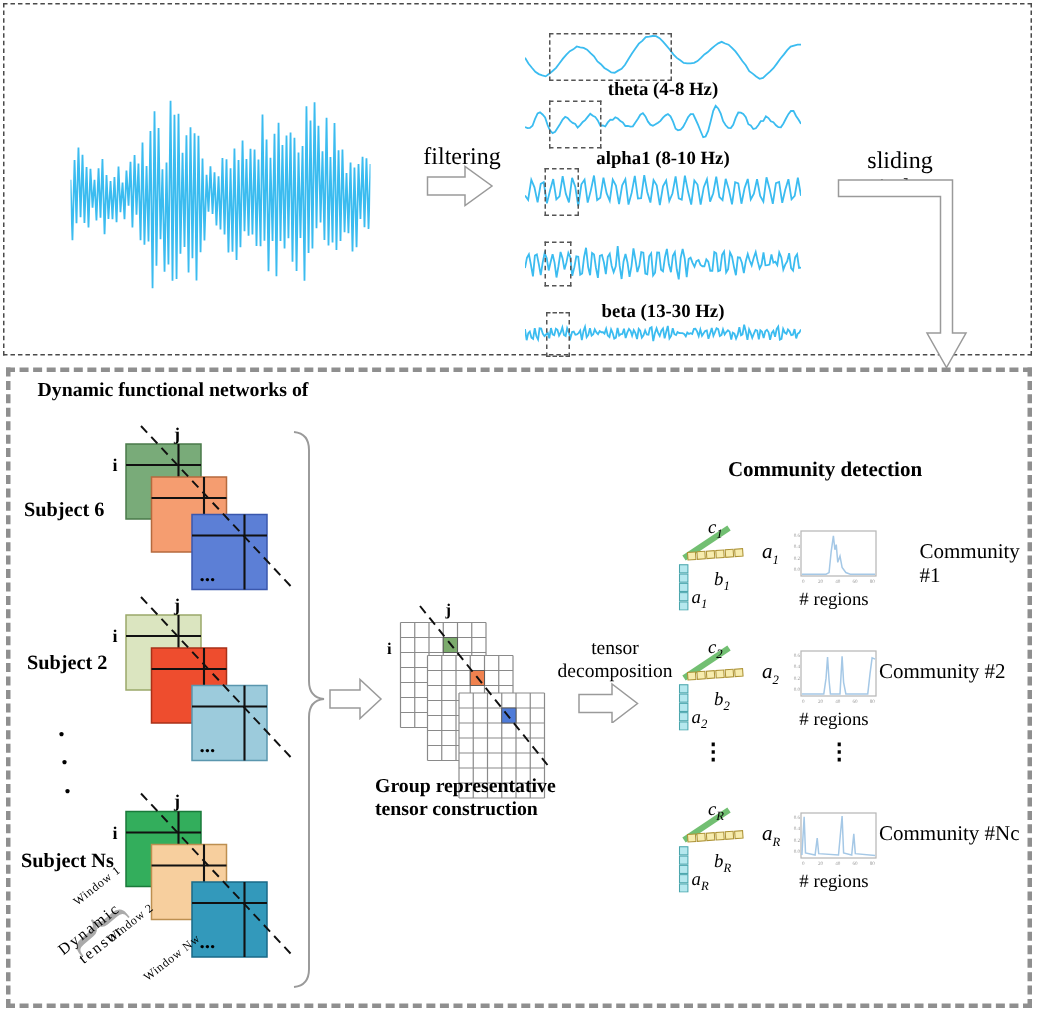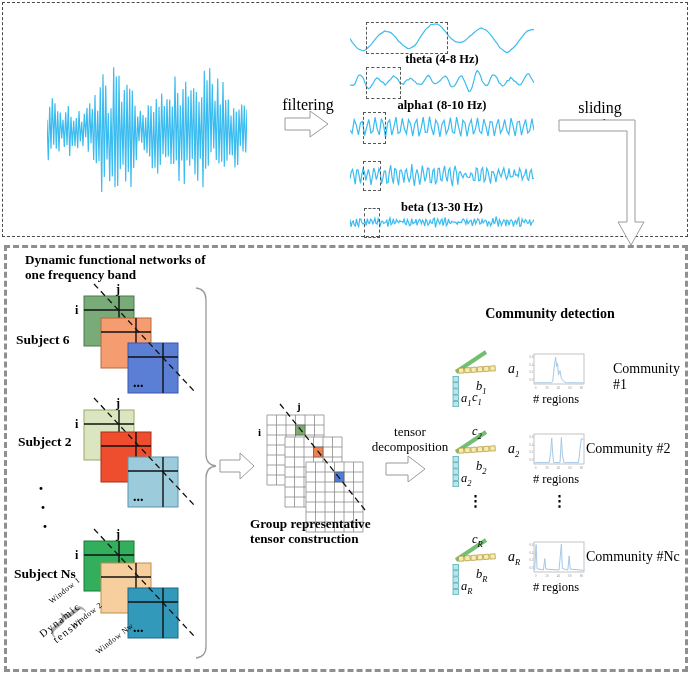--- a/index.html
+++ b/index.html
@@ -71,21 +71,20 @@
 
   <div class="abs ctr lbl13" style="left:552px;top:99px;width:96px;">sliding window</div>
   <svg class="abs" style="left:552px;top:112px;" width="100" height="136">
     <polygon points="7,8 83,8 83,110 92,110 79,133 66,110 75,110 75,19 7,19" fill="#fff" stroke="#9a9a9a" stroke-width="1"></polygon>
   </svg>
 
   <div class="abs box-bot"></div>
 
   <div class="abs h2l" style="left:25px;top:252px;width:185px;">
     <div>Dynamic functional networks of</div>
-    <div>one frequency band</div>
   </div>
 
   <div class="abs subj" style="left:16px;top:332px;">Subject 6</div>
   <svg class="abs" style="left:73px;top:283px;" width="140" height="122">
       <rect x="11" y="13" width="50" height="50" fill="#79ab79" stroke="#4a7a4a" stroke-width="1"></rect>
       <line x1="11" y1="27" x2="61" y2="27" stroke="#111" stroke-width="1.4"></line>
       <line x1="46" y1="13" x2="46" y2="63" stroke="#111" stroke-width="1.4"></line>
       <rect x="28" y="35" width="50" height="50" fill="#f59d70" stroke="#b56a3e" stroke-width="1"></rect>
       <line x1="28" y1="49" x2="78" y2="49" stroke="#111" stroke-width="1.4"></line>
       <line x1="63" y1="35" x2="63" y2="85" stroke="#111" stroke-width="1.4"></line>
@@ -236,21 +235,21 @@
         <rect x="37.7" y="23.5" width="5.3" height="5" fill="#f7ecae" stroke="#ad9336" stroke-width="0.7"></rect>
         <rect x="44" y="23.5" width="5.3" height="5" fill="#f7ecae" stroke="#ad9336" stroke-width="0.7"></rect>
       </g>
       <rect x="7" y="31.5" width="5.6" height="5.4" fill="#b5e8ee" stroke="#4aa6ad" stroke-width="0.7"></rect>
       <rect x="7" y="37.7" width="5.6" height="5.4" fill="#b5e8ee" stroke="#4aa6ad" stroke-width="0.7"></rect>
       <rect x="7" y="43.9" width="5.6" height="5.4" fill="#b5e8ee" stroke="#4aa6ad" stroke-width="0.7"></rect>
       <rect x="7" y="50.1" width="5.6" height="5.4" fill="#b5e8ee" stroke="#4aa6ad" stroke-width="0.7"></rect>
       <rect x="7" y="56.3" width="5.6" height="5.4" fill="#b5e8ee" stroke="#4aa6ad" stroke-width="0.7"></rect>
       <rect x="7" y="62.5" width="5.6" height="5.4" fill="#b5e8ee" stroke="#4aa6ad" stroke-width="0.7"></rect>
     </svg>
-  <span class="abs cvar" style="left:472px;top:344px;margin-top:46px;"><span>c</span><sub>1</sub></span>
+  <span class="abs cvar" style="left:472px;top:344px;"><span>c</span><sub>1</sub></span>
   <span class="abs cvar" style="left:476px;top:379px;"><span>b</span><sub>1</sub></span>
   <span class="abs cvar" style="left:461px;top:391px;"><span>a</span><sub>1</sub></span>
   <span class="abs cvar" style="left:508px;top:361px;font-size:14px;"><span>a</span><sub>1</sub></span>
   <svg class="abs" style="left:526px;top:352px;" width="60" height="42">
       <rect x="8" y="2" width="50" height="30" fill="#fff" stroke="#b5b5b5" stroke-width="0.8"></rect>
       <text x="7.4" y="6" font-size="3.4" fill="#999" text-anchor="end" font-family="Liberation Serif, serif">0.6</text>
       <text x="7.4" y="13.5" font-size="3.4" fill="#999" text-anchor="end" font-family="Liberation Serif, serif">0.4</text>
       <text x="7.4" y="21" font-size="3.4" fill="#999" text-anchor="end" font-family="Liberation Serif, serif">0.2</text>
       <text x="7.4" y="28.5" font-size="3.4" fill="#999" text-anchor="end" font-family="Liberation Serif, serif">0.0</text>
       <text x="9.5" y="36.5" font-size="3.4" fill="#999" text-anchor="middle" font-family="Liberation Serif, serif">0</text>

